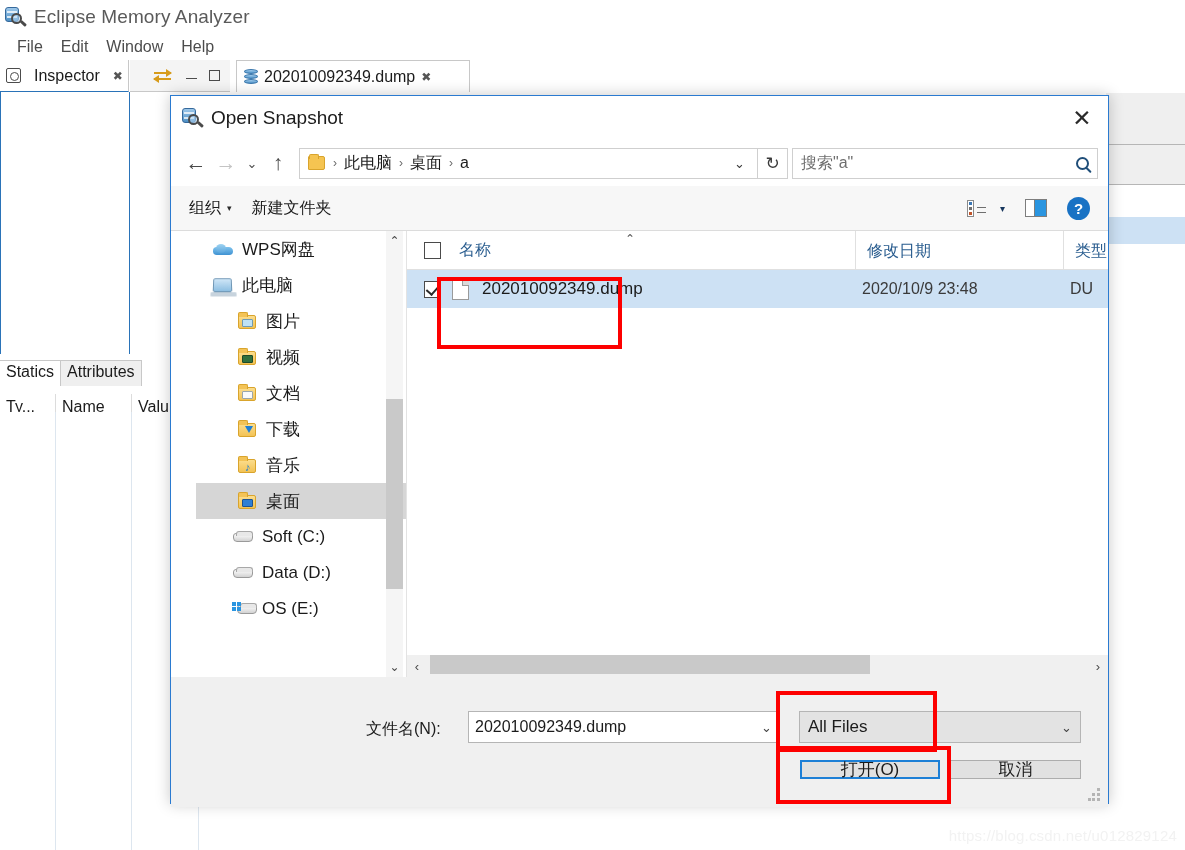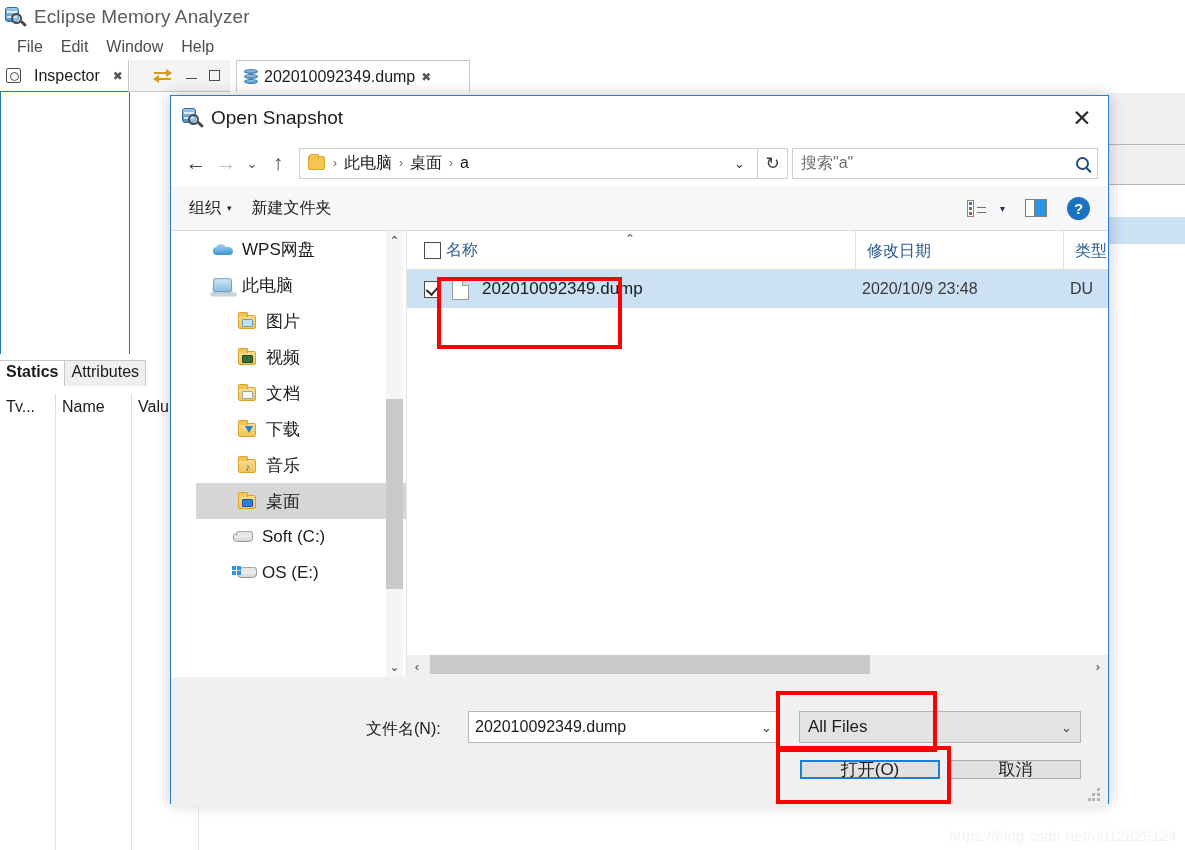--- a/index.html
+++ b/index.html
@@ -119,21 +119,21 @@
     background: #ffffff; border-right: 1px solid #2a73b8; border-left: 1px solid #2a73b8;
   }
   .insp-bottom-tabs {
     position: absolute; left: 0; top: 358px; width: 200px; height: 28px;
     display: flex; align-items: flex-end;
   }
   .b-tab {
     height: 26px; padding: 2px 6px 3px 6px; font-size: 16px; color: #1b1b1b;
     background: #ffffff; border-top: 1px solid #c8c8c8; border-right: 1px solid #c8c8c8;
   }
-  .b-tab.active { background: #ffffff; border-bottom: none; font-weight: bold; }
+  .b-tab.active { background: #ffffff; border-bottom: none; }
   .b-tab.inactive { background: #efefef; }
 
   .insp-cols {
     position: absolute; left: 0; top: 386px; width: 200px; height: 26px;
     display: flex; align-items: center; font-size: 16px; color: #1b1b1b;
   }
   .insp-cols .c { padding-left: 6px; border-right: 1px solid #dcdcdc; height: 26px; line-height: 26px; margin-top: 16px; }
 
   .insp-grid {
     position: absolute; left: 0; top: 412px; width: 200px; height: 438px;
@@ -328,21 +328,21 @@
     height: 39px; border-bottom: 1px solid #e0e0e0; display: flex; align-items: center;
     position: relative;
   }
   .sort-caret {
     position: absolute; left: 218px; top: 1px; font-size: 12px; color: #5a5a5a;
   }
   .hdr-check {
     width: 17px; height: 17px; border: 1.4px solid #4a4a4a; background: #fff;
     margin-left: 17px; flex: none;
   }
-  .hdr-name { font-size: 16px; color: #2a5d8f; margin-left: 5px; }
+  .hdr-name { font-size: 16px; color: #2a5d8f; margin-left: 18px; }
   .hdr-col {
     font-size: 16px; color: #2a5d8f; border-left: 1px solid #e0e0e0;
     height: 39px; line-height: 39px; padding-left: 11px;
   }
 
   .fp-row {
     height: 38px; display: flex; align-items: center; background: #cde1f4;
     position: relative;
   }
   .row-check {
@@ -612,20 +612,26 @@
           <span>桌面</span>
         </div>
         <div class="nav-row" style="padding-left:36px">
           <span class="nav-ico">
               <span class="ico-drive"></span>
             </span>
           <span>Soft (C:)</span>
         </div>
         <div class="nav-row" style="padding-left:36px">
           <span class="nav-ico">
+              <span class="ico-drive"></span>
+            </span>
+          <span>Data (D:)</span>
+        </div>
+        <div class="nav-row" style="padding-left:36px">
+          <span class="nav-ico">
             <span class="ico-drive" style="left:5px"></span>
             <span class="win-logo">
                 <i></i>
                 <i></i>
                 <i></i>
                 <i></i>
               </span>
           </span>
           <span>OS (E:)</span>
         </div>

